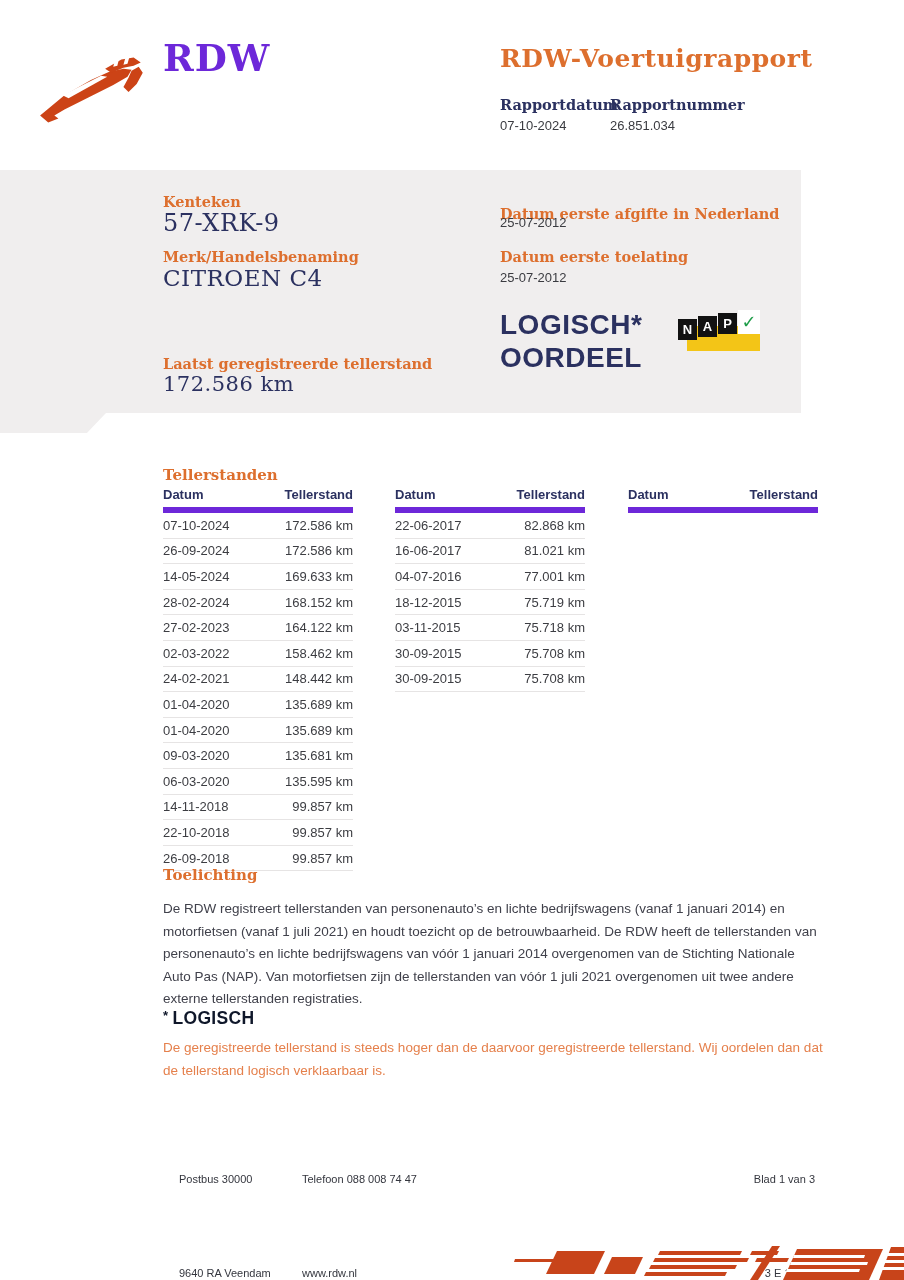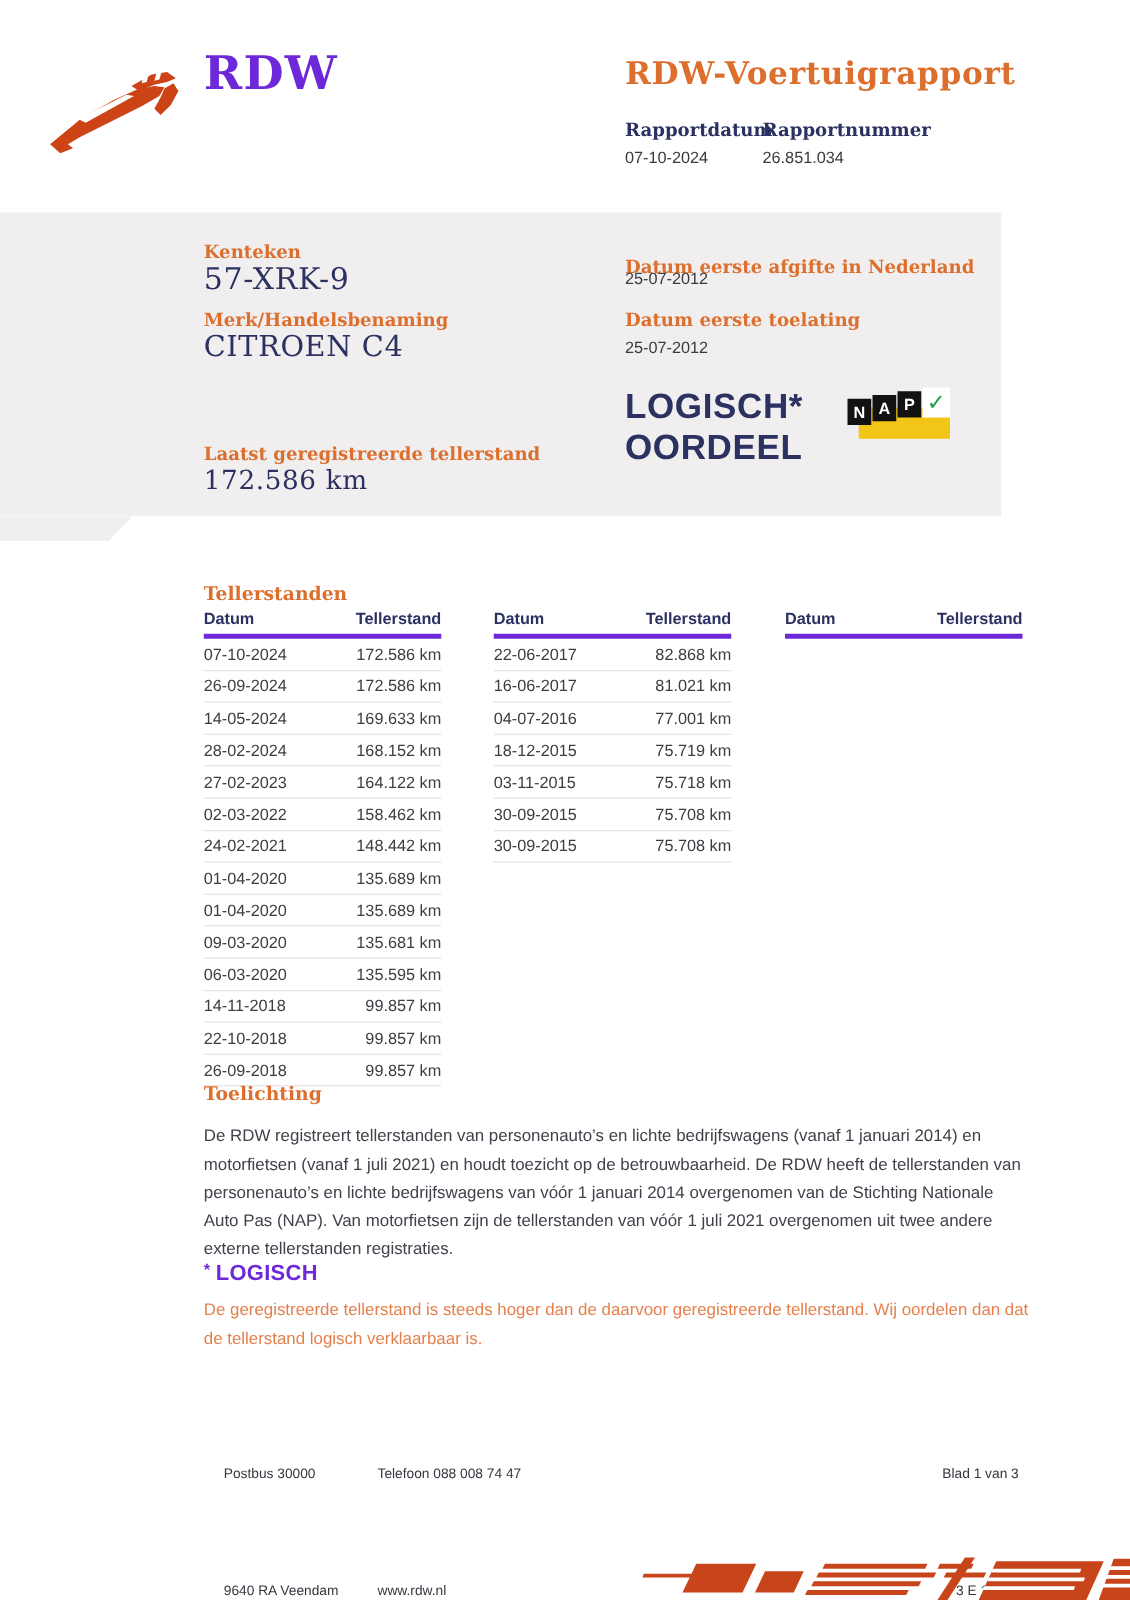--- a/index.html
+++ b/index.html
@@ -69,34 +69,34 @@
   .section-title{
     position:absolute;
     font-family:"DejaVu Serif","Liberation Serif",serif;
     font-weight:700;font-size:15px;color:#dd6f2e;
   }
   .ttable{position:absolute;top:487px;width:190px;font-size:13px;}
   .t1{left:163px;} .t2{left:395px;} .t3{left:628px;}
   .thead{
     display:flex;justify-content:space-between;
     font-weight:700;color:#2b3160;
-    padding-bottom:5px;border-bottom:4px solid #6d28d9;
+    padding-bottom:5px;border-bottom:6px solid #6d28d9;
   }
   .trow{
     display:flex;justify-content:space-between;
     height:24.6px;align-items:center;
     border-bottom:1px solid #e6e4e4;color:#3c3d42;
   }
 
   
   .body-par{
     position:absolute;left:163px;width:658px;
     font-size:13.5px;line-height:22.5px;color:#40414b;
   }
-  .logisch-head{position:absolute;left:163px;top:1008px;color:#6d28d9;font-weight:700;}
+  .logisch-head{position:absolute;left:163px;top:1008px;color:#0f172a;font-weight:700;}
   .logisch-head .star{font-size:13px;vertical-align:4px;}
   .logisch-head .word{font-size:17.5px;letter-spacing:.3px;}
   .orange-par{
     position:absolute;left:163px;top:1036px;width:665px;
     font-size:13.5px;line-height:23px;color:#e5804c;
   }
 
   
   .foot{position:absolute;font-size:11px;color:#34363e;}
   .f-left{left:163px;margin-left:16px;} .f-mid{left:302px;}

